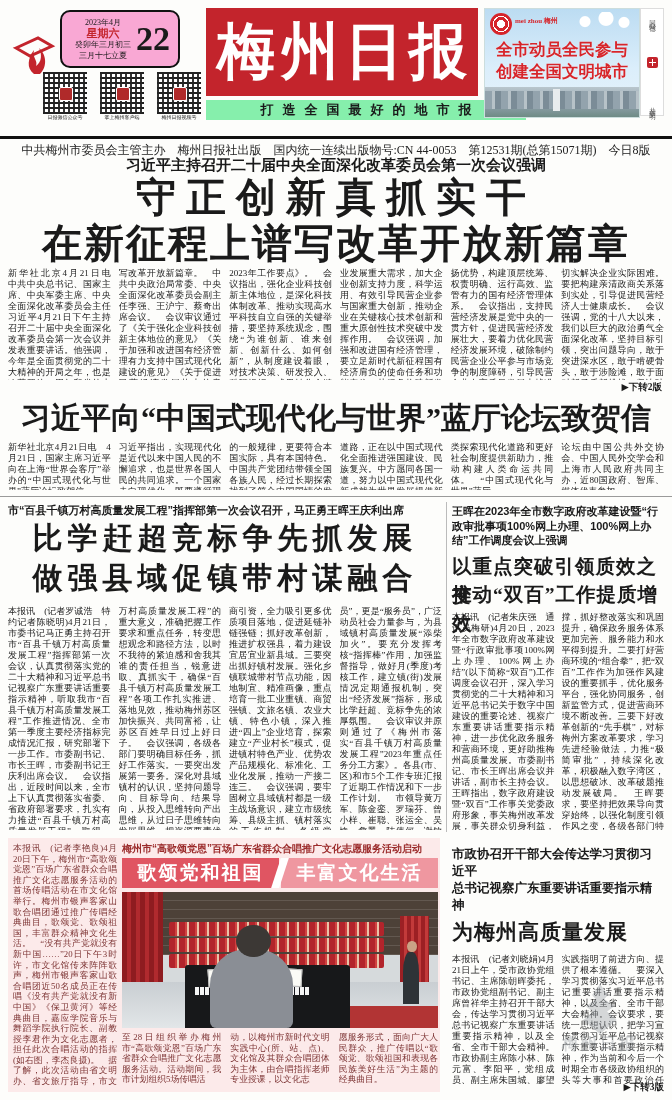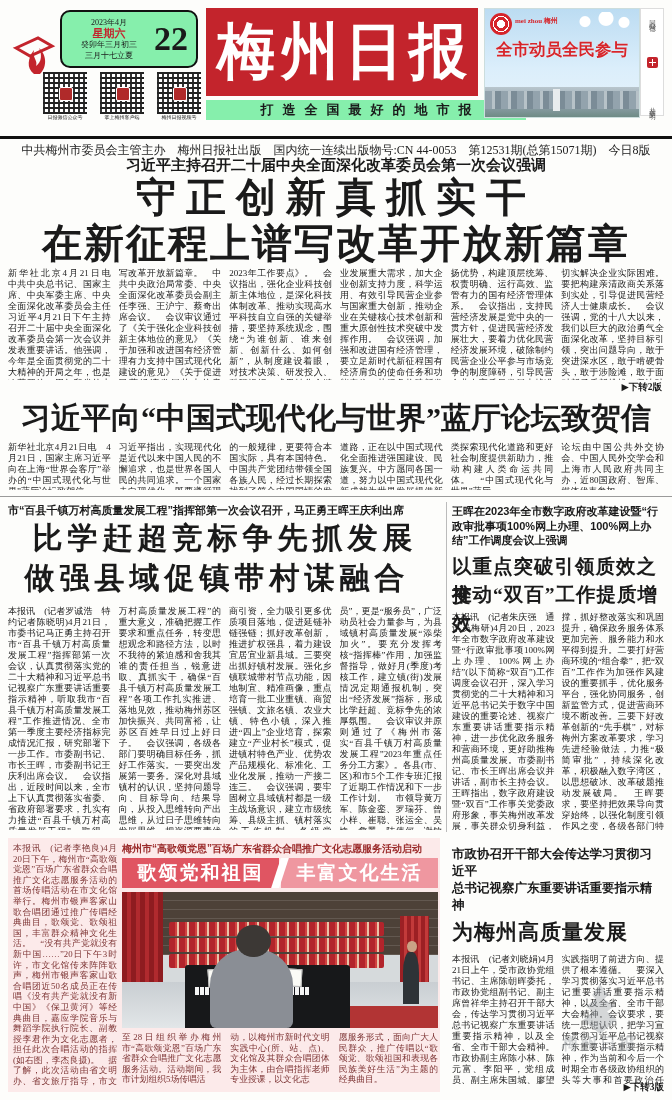--- a/index.html
+++ b/index.html
@@ -1,22 +1,22 @@
 <!DOCTYPE html>
 <html><head>
 <meta charset="utf-8">
 <style>
   html,body{margin:0;padding:0;background:#f2f2f0;}
   .page{position:relative;width:672px;height:1100px;background:#fdfdfb;margin:0 auto;overflow:hidden;
         font-family:"Liberation Serif","DejaVu Serif",serif;color:#1a1a1a;}
   .abs{position:absolute;}
   
   .brand-logo{left:12px;top:34px;width:44px;height:46px;}
-  .date-box{left:60px;top:10px;width:138px;height:58px;border:2px solid #111;border-radius:10px;
-            display:flex;align-items:center;justify-content:space-between;padding:2px 8px;box-sizing:border-box;background:#86efac;}
+  .date-box{left:60px;top:10px;width:120px;height:58px;border:2px solid #111;border-radius:10px;
+            display:flex;align-items:center;justify-content:space-between;padding:2px 8px;box-sizing:border-box;background:#f9a8d4;}
   .db-left{text-align:center;font-size:8px;line-height:11px;width:78px;}
   .db-week{color:#c3242c;font-weight:bold;font-size:11px;}
   .db-day{font-size:34px;font-weight:bold;font-family:"Liberation Serif",serif;line-height:34px;}
   .qr-row{left:40px;top:72px;width:166px;display:flex;gap:7px;}
   .qr{width:50px;text-align:center;}
   .qr-img{width:44px;height:42px;margin:0 auto;position:relative;
           background:
            repeating-linear-gradient(0deg,#222 0 2px,transparent 2px 5px),
            repeating-linear-gradient(90deg,#333 0 2px,#fff 2px 5px);}
   .qr-img::after{content:"";position:absolute;left:16px;top:15px;width:12px;height:12px;background:#b02a2a;border:1px solid #fff;border-radius:2px;}
@@ -139,20 +139,21 @@
   <div class="abs title-box">
     <span class="title-text">梅州日报</span>
   </div>
   <div class="abs slogan">打造全国最好的地市报</div>
 
   <div class="abs promo">
     <div class="promo-clouds"></div>
     <div class="promo-emblem"></div>
     <div class="promo-brand">mei zhou 梅州</div>
     <div class="promo-line" style="top:30px">全市动员全民参与</div>
+    <div class="promo-line" style="top:52px">创建全国文明城市</div>
     <div class="promo-sky"></div>
   </div>
   <div class="abs promo-side">
     <span class="v-text">同心同德</span>
     <span class="seal"></span>
     <span class="v-text">共创文明</span>
   </div>
 
   <div class="abs rule-black"></div>
   <div class="abs pub-info">中共梅州市委员会主管主办　梅州日报社出版　国内统一连续出版物号:CN 44-0053　第12531期(总第15071期)　今日8版</div>
@@ -176,21 +177,21 @@
     <div class="col">习近平指出，实现现代化是近代以来中国人民的不懈追求，也是世界各国人民的共同追求。一个国家走向现代化，既要遵循现代化</div>
     <div class="col">的一般规律，更要符合本国实际，具有本国特色。中国共产党团结带领全国各族人民，经过长期探索找到了符合中国国情的发展</div>
     <div class="col">道路，正在以中国式现代化全面推进强国建设、民族复兴。中方愿同各国一道，努力以中国式现代化新成就为世界发展提供新机遇，为人</div>
     <div class="col">类探索现代化道路和更好社会制度提供新助力，推动构建人类命运共同体。　“中国式现代化与世界”蓝厅</div>
     <div class="col">论坛由中国公共外交协会、中国人民外交学会和上海市人民政府共同主办，近80国政府、智库、媒体代表参加。</div>
   </div>
   <div class="abs hairline" style="left:0;top:496px;width:672px"></div>
 
   <div class="abs k-left" style="left:8px;top:503px;width:434px">市“百县千镇万村高质量发展工程”指挥部第一次会议召开，马正勇王晖王庆利出席</div>
   <div class="abs h-mid" style="left:8px;top:520px;width:434px">比学赶超竞标争先抓发展</div>
-  <div class="abs h-mid" style="left:0;top:560px;width:434px">做强县域促镇带村谋融合</div>
+  <div class="abs h-mid" style="left:8px;top:560px;width:434px">做强县域促镇带村谋融合</div>
   <div class="abs cols" style="left:8px;top:606px;width:434px;height:224px">
     <div class="col">本报讯　(记者罗诚浩　特约记者陈晓明)4月21日，市委书记马正勇主持召开市“百县千镇万村高质量发展工程”指挥部第一次会议，认真贯彻落实党的二十大精神和习近平总书记视察广东重要讲话重要指示精神，听取我市“百县千镇万村高质量发展工程”工作推进情况、全市第一季度主要经济指标完成情况汇报，研究部署下一步工作。市委副书记、市长王晖，市委副书记王庆利出席会议。　会议指出，近段时间以来，全市上下认真贯彻落实省委、省政府部署要求，扎实有力推进“百县千镇万村高质量发展工程”，取得一定成效，工作值得肯定。各级各部门要进一步提高政治站位，从坚持“两个确立”、做到“两个维护”的高度，深刻理解省委实施“百县千镇</div>
     <div class="col">万村高质量发展工程”的重大意义，准确把握工作要求和重点任务，转变思想观念和路径方法，以时不我待的紧迫感和舍我其谁的责任担当，锐意进取、真抓实干，确保“百县千镇万村高质量发展工程”各项工作扎实推进、落地见效，推动梅州苏区加快振兴、共同富裕，让苏区百姓早日过上好日子。　会议强调，各级各部门要明确目标任务，抓好工作落实。一要突出发展第一要务。深化对县域镇村的认识，坚持问题导向、目标导向、结果导向，从投入思维转向产出思维，从过日子思维转向发展思维，把资源要素优先用在“打粮食”项目上，千方百计把县域镇村经济搞上去。二要突出实体经济，抢抓苏区融湾先行区建设重大机遇，狠抓存量产业优质项目建设，力促早日投产见效；抓好招</div>
     <div class="col">商引资，全力吸引更多优质项目落地，促进延链补链强链；抓好改革创新，推进扩权强县，着力建设宜居宜业新县域。三要突出抓好镇村发展。强化乡镇联城带村节点功能，因地制宜、精准画像，重点培育一批工业重镇、商贸强镇、文旅名镇、农业大镇、特色小镇，深入推进“四上”企业培育，探索建立“产业村长”模式，促进镇村特色产业、优势农产品规模化、标准化、工业化发展，推动一产接二连三。　会议强调，要牢固树立县域镇村都是一级主战场意识，建立市级统筹、县级主抓、镇村落实的工作机制，各级党政“一把手”亲自部署亲自抓，各级各有关部门对标对表，明确任务清单，把握时间节点，抓好贯彻落实，市指挥部和市直各牵头单位既是“指挥</div>
     <div class="col">员”，更是“服务员”，广泛动员社会力量参与，为县域镇村高质量发展“添柴加火”。要充分发挥考核“指挥棒”作用，加强监督指导，做好月(季度)考核工作，建立镇(街)发展情况定期通报机制，突出“经济发展”指标，形成比学赶超、竞标争先的浓厚氛围。　会议审议并原则通过了《梅州市落实“百县千镇万村高质量发展工程”2023年重点任务分工方案》。各县(市、区)和市5个工作专班汇报了近期工作情况和下一步工作计划。　市领导黄万军、陈金銮、罗瑞芬、曾小样、崔聪、张运全、吴恤、詹墨、陆伟何、谢钦文、马志元;各县(市、区)党委主要负责同志，市“百县千镇万村高质量发展工程”指挥部成员单位主要负责同志等参加会议。</div>
   </div>
 
   <div class="abs" style="left:446px;top:502px;width:1px;height:330px;background:#bbb"></div>
 
   <div class="abs k-right" style="left:452px;top:504px;width:212px;height:45px;overflow:hidden">王晖在2023年全市数字政府改革建设暨“行政审批事项100%网上办理、100%网上办结”工作调度会议上强调</div>

